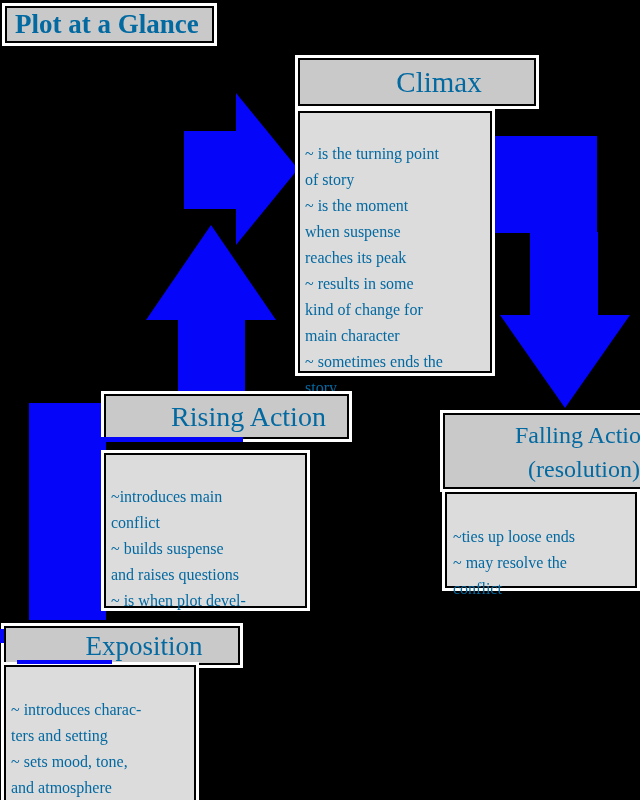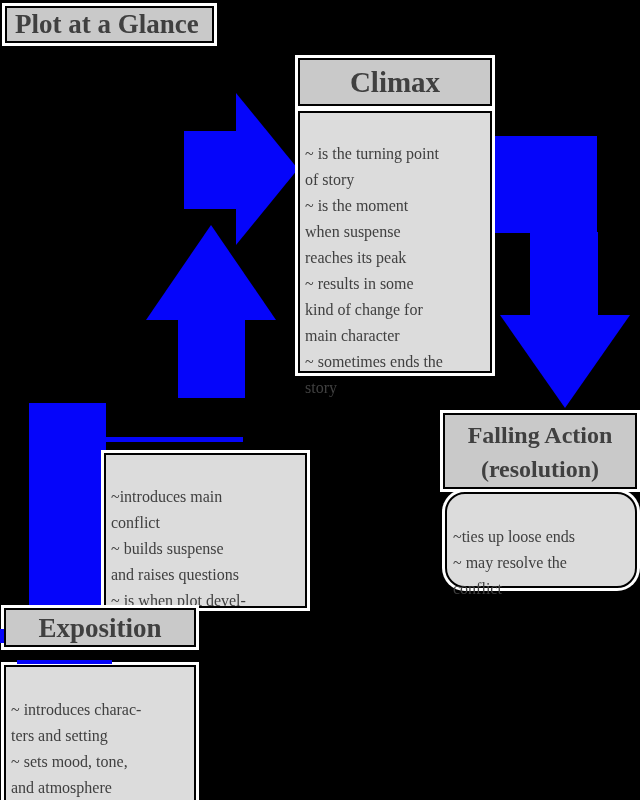--- a/index.html
+++ b/index.html
@@ -9,26 +9,27 @@
     background:var(--background,#000);
     overflow:hidden;
     font-family:"Liberation Serif","DejaVu Serif",serif;
   }
   
   .box{
     position:absolute;
     border:2px solid var(--border-black,#000);
     box-shadow:0 0 0 3px var(--highlight-white,#fff);
     z-index:2;
-    color:#404040;
+    color:#0369a1;
   }
   .header-box{
     background:var(--header-gray,#c9c9c9);
-    font-weight:bold;
+    font-weight:normal;
     text-align:center;
+    padding-left:44px;
   }
   .body-box{
     background:var(--body-gray,#dcdcdc);
     font-size:16px;
     line-height:26px;
     white-space:pre-line;
   }
   .title-box{
     background:var(--header-gray,#c9c9c9);
     font-weight:bold;
@@ -45,23 +46,23 @@
 
   #title-box{left:5px;top:6px;width:197px;height:33px;}
 
   #climax-header{left:298px;top:58px;width:190px;height:44px;font-size:29px;line-height:45px;}
   #climax-body{left:298px;top:111px;width:185px;height:256px;padding:2px 0 0 5px;}
 
   #rising-header{left:104px;top:394px;width:197px;height:41px;font-size:28px;line-height:42px;}
   #rising-body{left:104px;top:443px;width:194px;height:148px;padding:3px 0 0 5px;margin-top:10px;}
 
   #falling-header{left:443px;top:413px;width:190px;height:69px;font-size:24px;line-height:34px;padding-top:3px;}
-  #falling-body{left:445px;top:492px;width:182px;height:88px;padding:4px 0 0 6px;border-radius:20px;}
+  #falling-body{left:445px;top:492px;width:182px;height:88px;padding:4px 0 0 6px;}
 
-  #expo-header{left:4px;top:608px;width:188px;height:35px;font-size:27px;line-height:36px;}
+  #expo-header{left:4px;top:626px;width:188px;height:35px;font-size:27px;line-height:36px;}
   #expo-body{left:4px;top:665px;width:183px;height:124px;padding:4px 0 12px 5px;}
 
   
   #right-arrow-shaft{left:184px;top:131px;width:52px;height:78px;}
   #right-arrow-head{left:236px;top:93px;
     border-top:76px solid transparent;border-bottom:76px solid transparent;
     border-left:62px solid var(--arrow-blue,#0505fa);}
   
   #up-arrow-head{left:146px;top:225px;
     border-left:65px solid transparent;border-right:65px solid transparent;
@@ -112,20 +113,23 @@
 ~ is the moment
 when suspense
 reaches its peak
 ~ results in some
 kind of change for
 main character
 ~ sometimes ends the
 story</span>
   </div>
 
+  <div class="box header-box" id="rising-header">
+    <span class="hdr-text">Rising Action</span>
+  </div>
   <div class="box body-box" id="rising-body">
     <span>~introduces main
 conflict
 ~ builds suspense
 and raises questions
 ~ is when plot devel-
 ops</span>
   </div>
 
   <div class="box header-box" id="falling-header">

